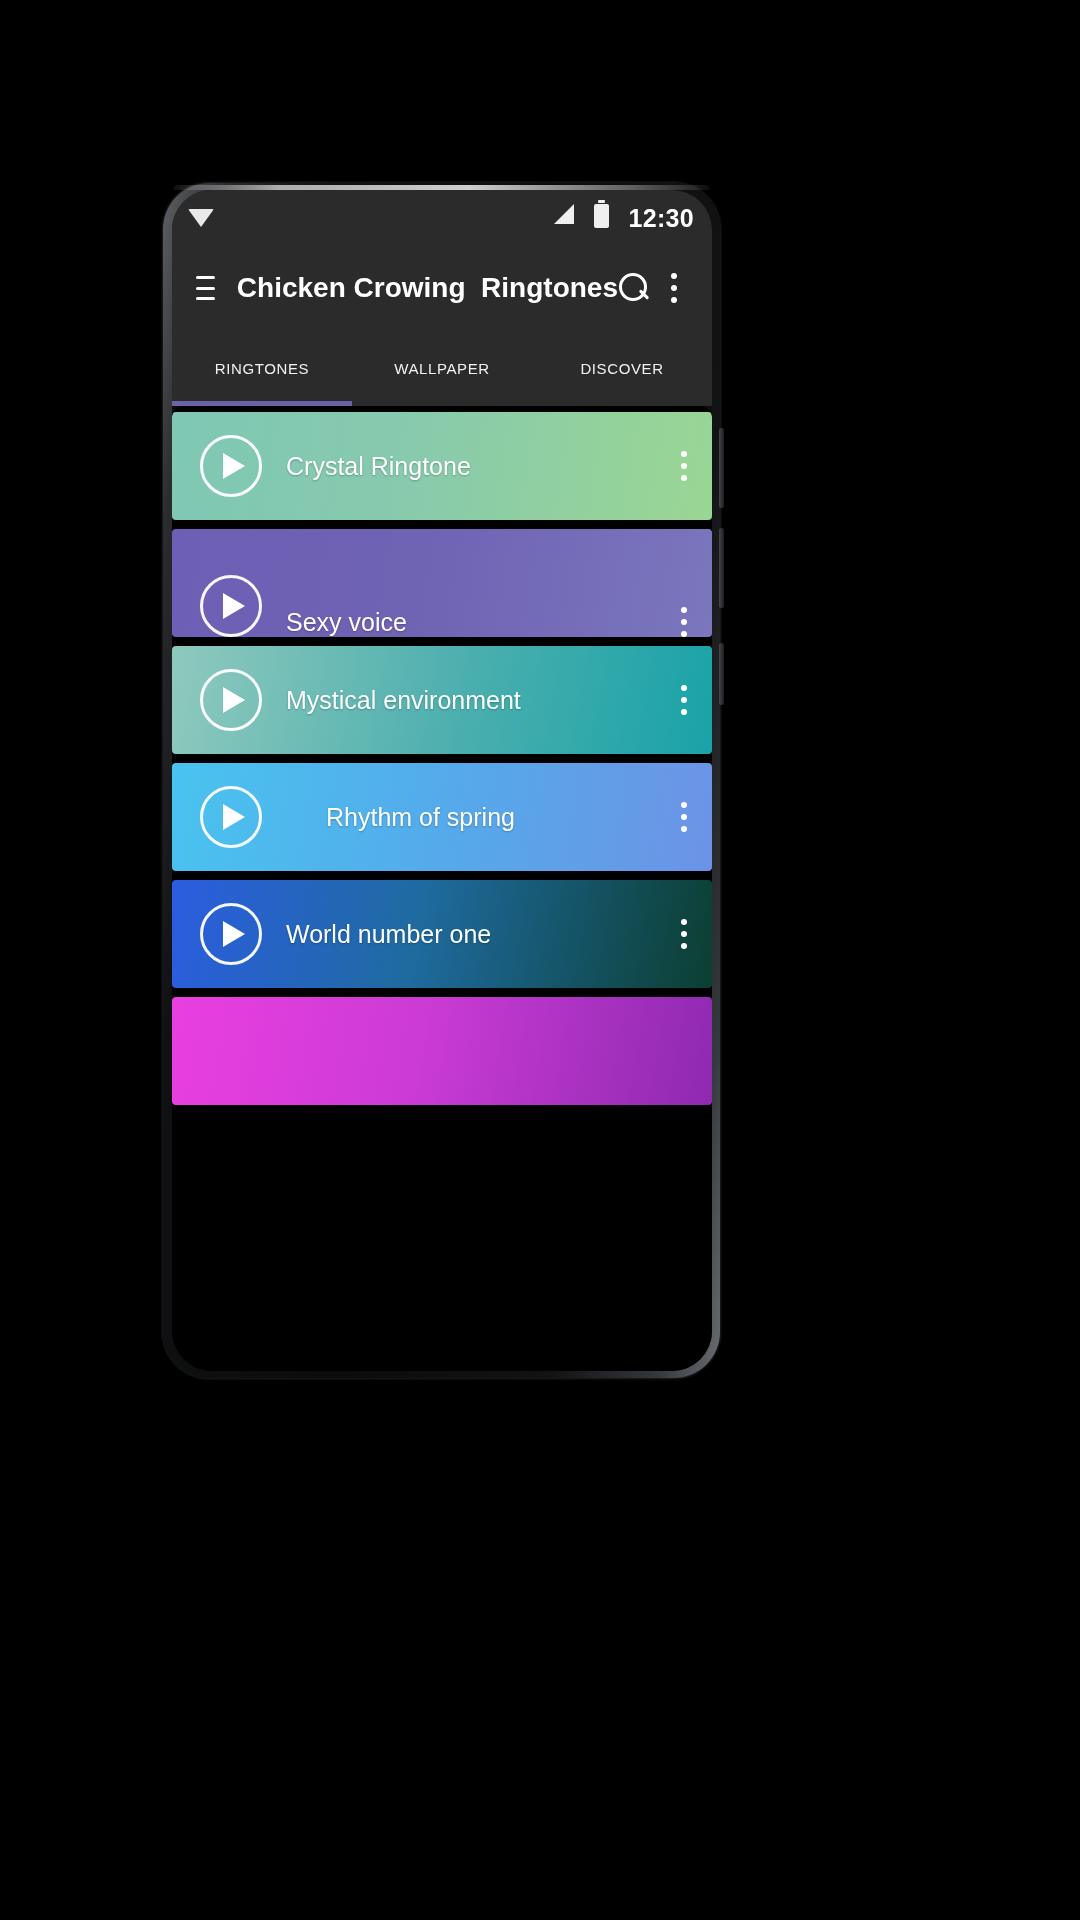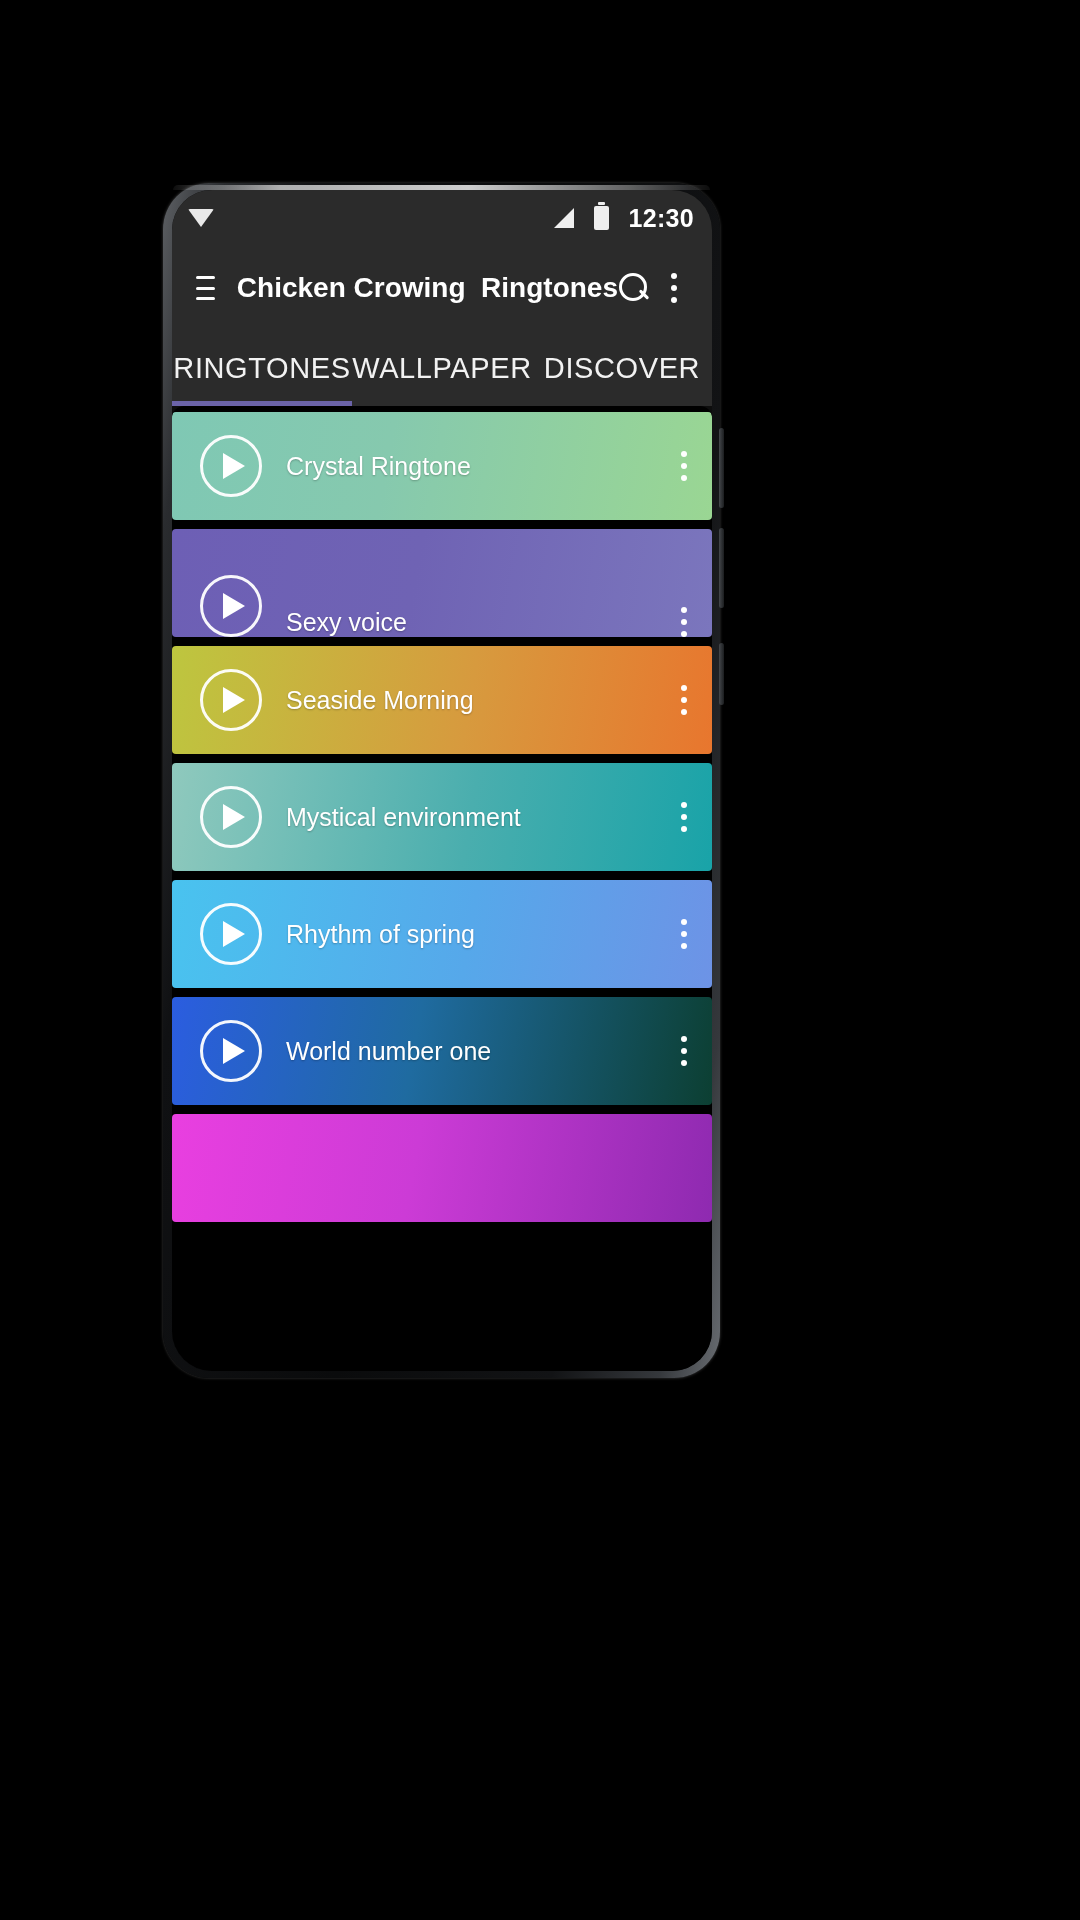--- a/index.html
+++ b/index.html
@@ -57,21 +57,21 @@
   
   #status-bar {
     position: relative;
     height: 56px;
     background: #2b2b2b;
     display: flex;
     align-items: center;
     padding: 0 18px 0 16px;
   }
   #status-bar .left  { display:flex; align-items:center; gap:6px; }
-  #status-bar .right { margin-left:auto; display:flex; align-items:center; gap:20px; }
+  #status-bar .right { margin-left:auto; display:flex; align-items:flex-start; gap:20px; }
   .wifi-tri {
     width: 0; height: 0;
     border-left: 13px solid transparent;
     border-right: 13px solid transparent;
     border-top: 18px solid #e9e9e9;
     border-radius: 2px;
   }
   .signal-tri {
     width: 0; height: 0;
     border-left: 20px solid transparent;
@@ -120,21 +120,21 @@
   #tab-bar {
     height: 76px;
     background: #2b2b2b;
     display: flex; align-items: center;
     position: relative;
   }
   .tab {
     flex: 1;
     text-align: center;
     color: #f2f2f2;
-    font-size: 29px;
+    font-size: 15px;
     letter-spacing: .6px;
     cursor: pointer;
   }
   #tab-indicator {
     position:absolute; bottom:0; height:5px;
     background:#6b63a8;
   }
 
   
   #list {
@@ -243,43 +243,32 @@
             <div class="play-btn">
               <span class="play-tri"></span>
             </div>
             <div class="row-title">Sexy voice</div>
             <div class="row-kebab">
               <i></i>
               <i></i>
               <i></i>
             </div>
           </div>
-          <div class="row" style="background: linear-gradient(100deg, rgb(189, 198, 63) 0%, rgb(215, 154, 62) 55%, rgb(232, 118, 46) 100%);">
-            <div class="play-btn">
-              <span class="play-tri"></span>
-            </div>
-            <div class="row-title">Seaside Morning</div>
-            <div class="row-kebab">
-              <i></i>
-              <i></i>
-              <i></i>
-            </div>
-          </div>
           <div class="row" style="background: linear-gradient(100deg, rgb(143, 201, 189) 0%, rgb(74, 174, 174) 55%, rgb(25, 163, 168) 100%); text-align: center;">
             <div class="play-btn">
               <span class="play-tri"></span>
             </div>
             <div class="row-title">Mystical environment</div>
             <div class="row-kebab">
               <i></i>
               <i></i>
               <i></i>
             </div>
           </div>
-          <div class="row" style="background: linear-gradient(100deg, rgb(73, 195, 239) 0%, rgb(86, 168, 234) 55%, rgb(109, 147, 230) 100%);">
+          <div class="row" style="background: linear-gradient(100deg, rgb(73, 195, 239) 0%, rgb(86, 168, 234) 55%, rgb(109, 147, 230) 100%); gap: 40px;">
             <div class="play-btn">
               <span class="play-tri"></span>
             </div>
             <div class="row-title">Rhythm of spring</div>
             <div class="row-kebab">
               <i></i>
               <i></i>
               <i></i>
             </div>
           </div>

